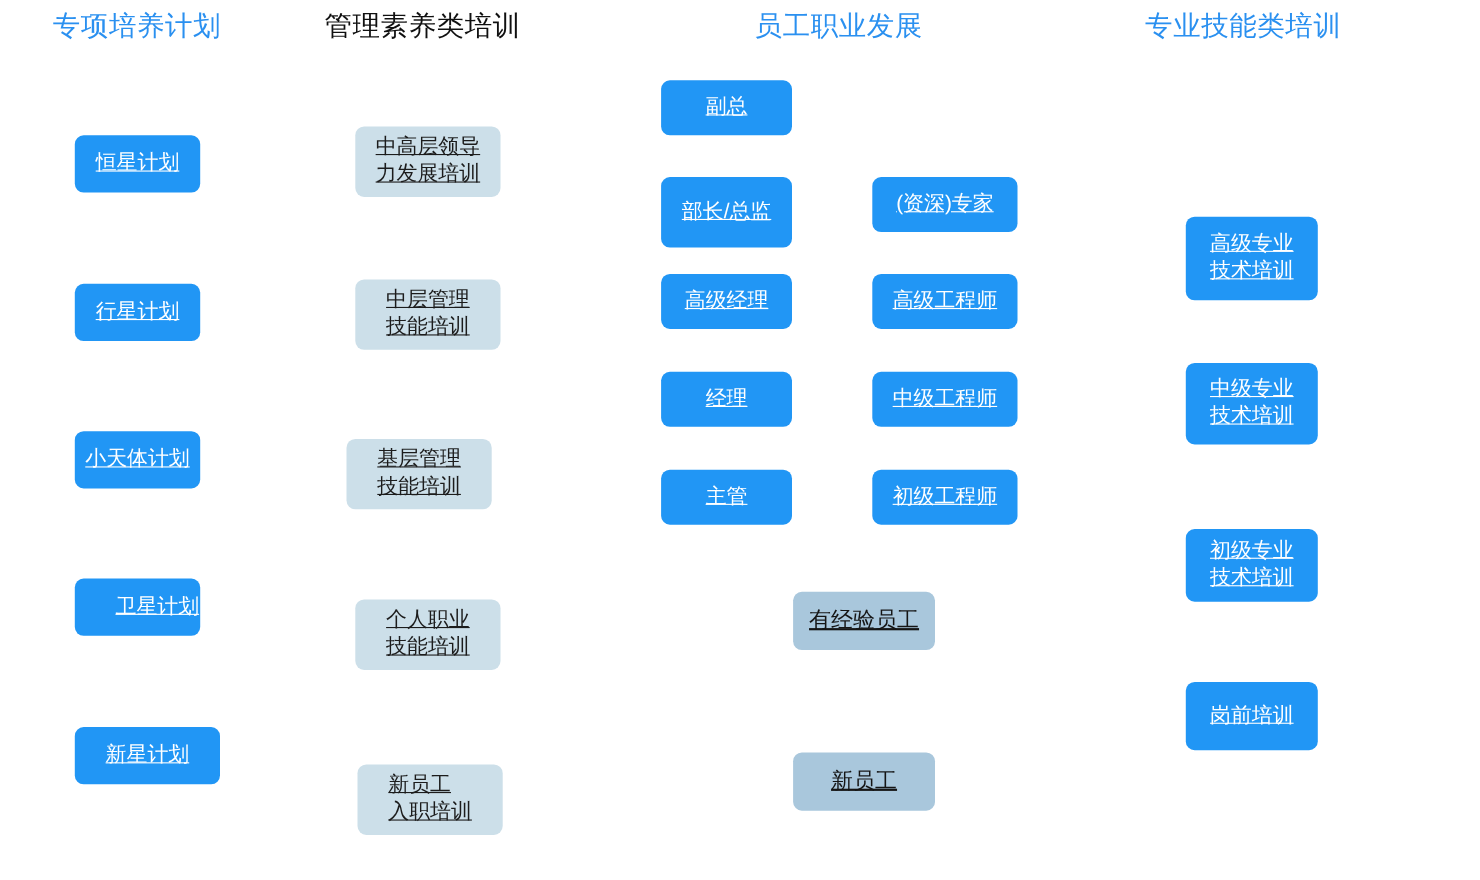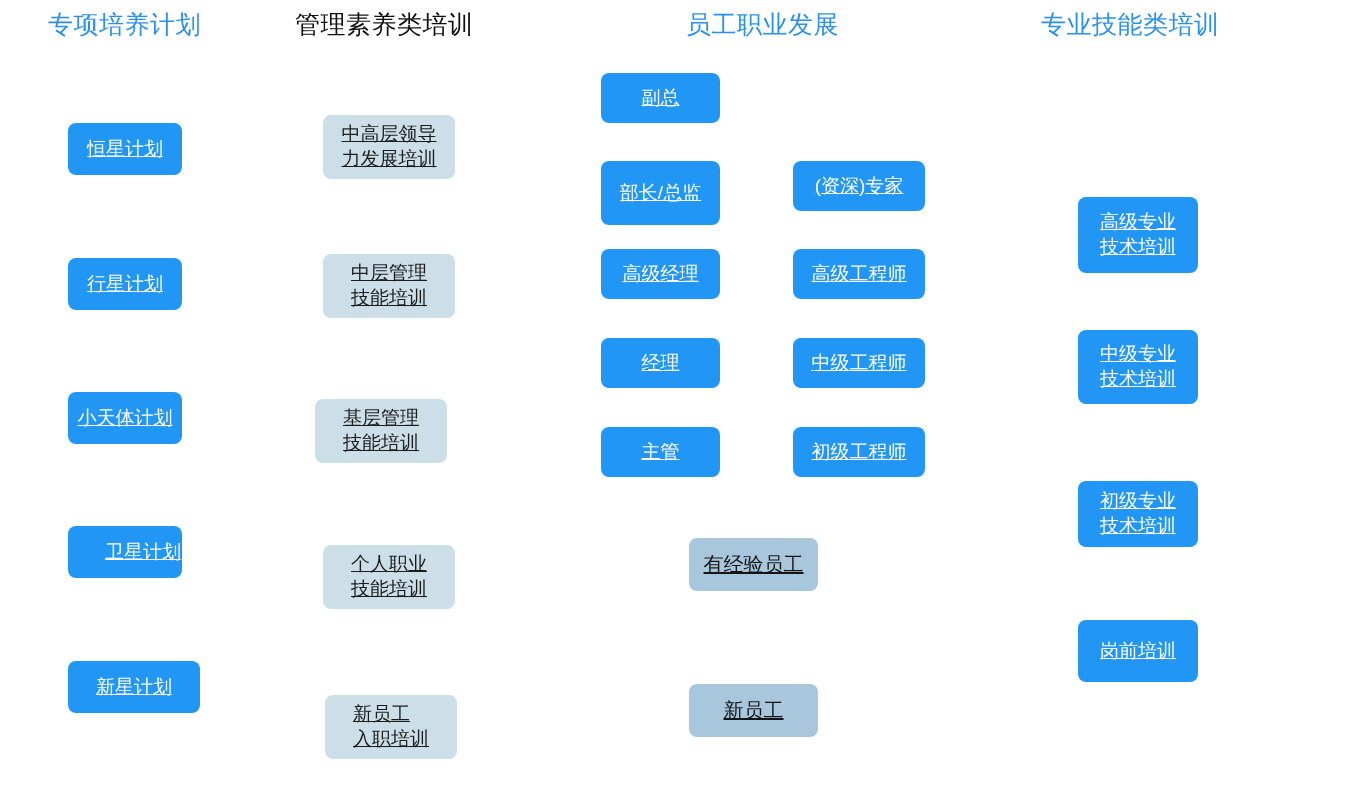--- a/index.html
+++ b/index.html
@@ -61,20 +61,21 @@
     background: #ccdfe9;
     color: #1c1c1c;
     font-size: 19px;
   }
 
   
   .node.muted-strong {
     background: #a9c7dc;
     color: #151515;
     font-size: 20px;
+    margin-left: 32px;
   }
 
   .node.two-line { line-height: 1.3; }
 </style>
 </head>
 <body>
 
 <div id="canvas">
 
   <div class="col-header blue" style="left:48px; top:12px;text-align:right;">专项培养计划</div>

